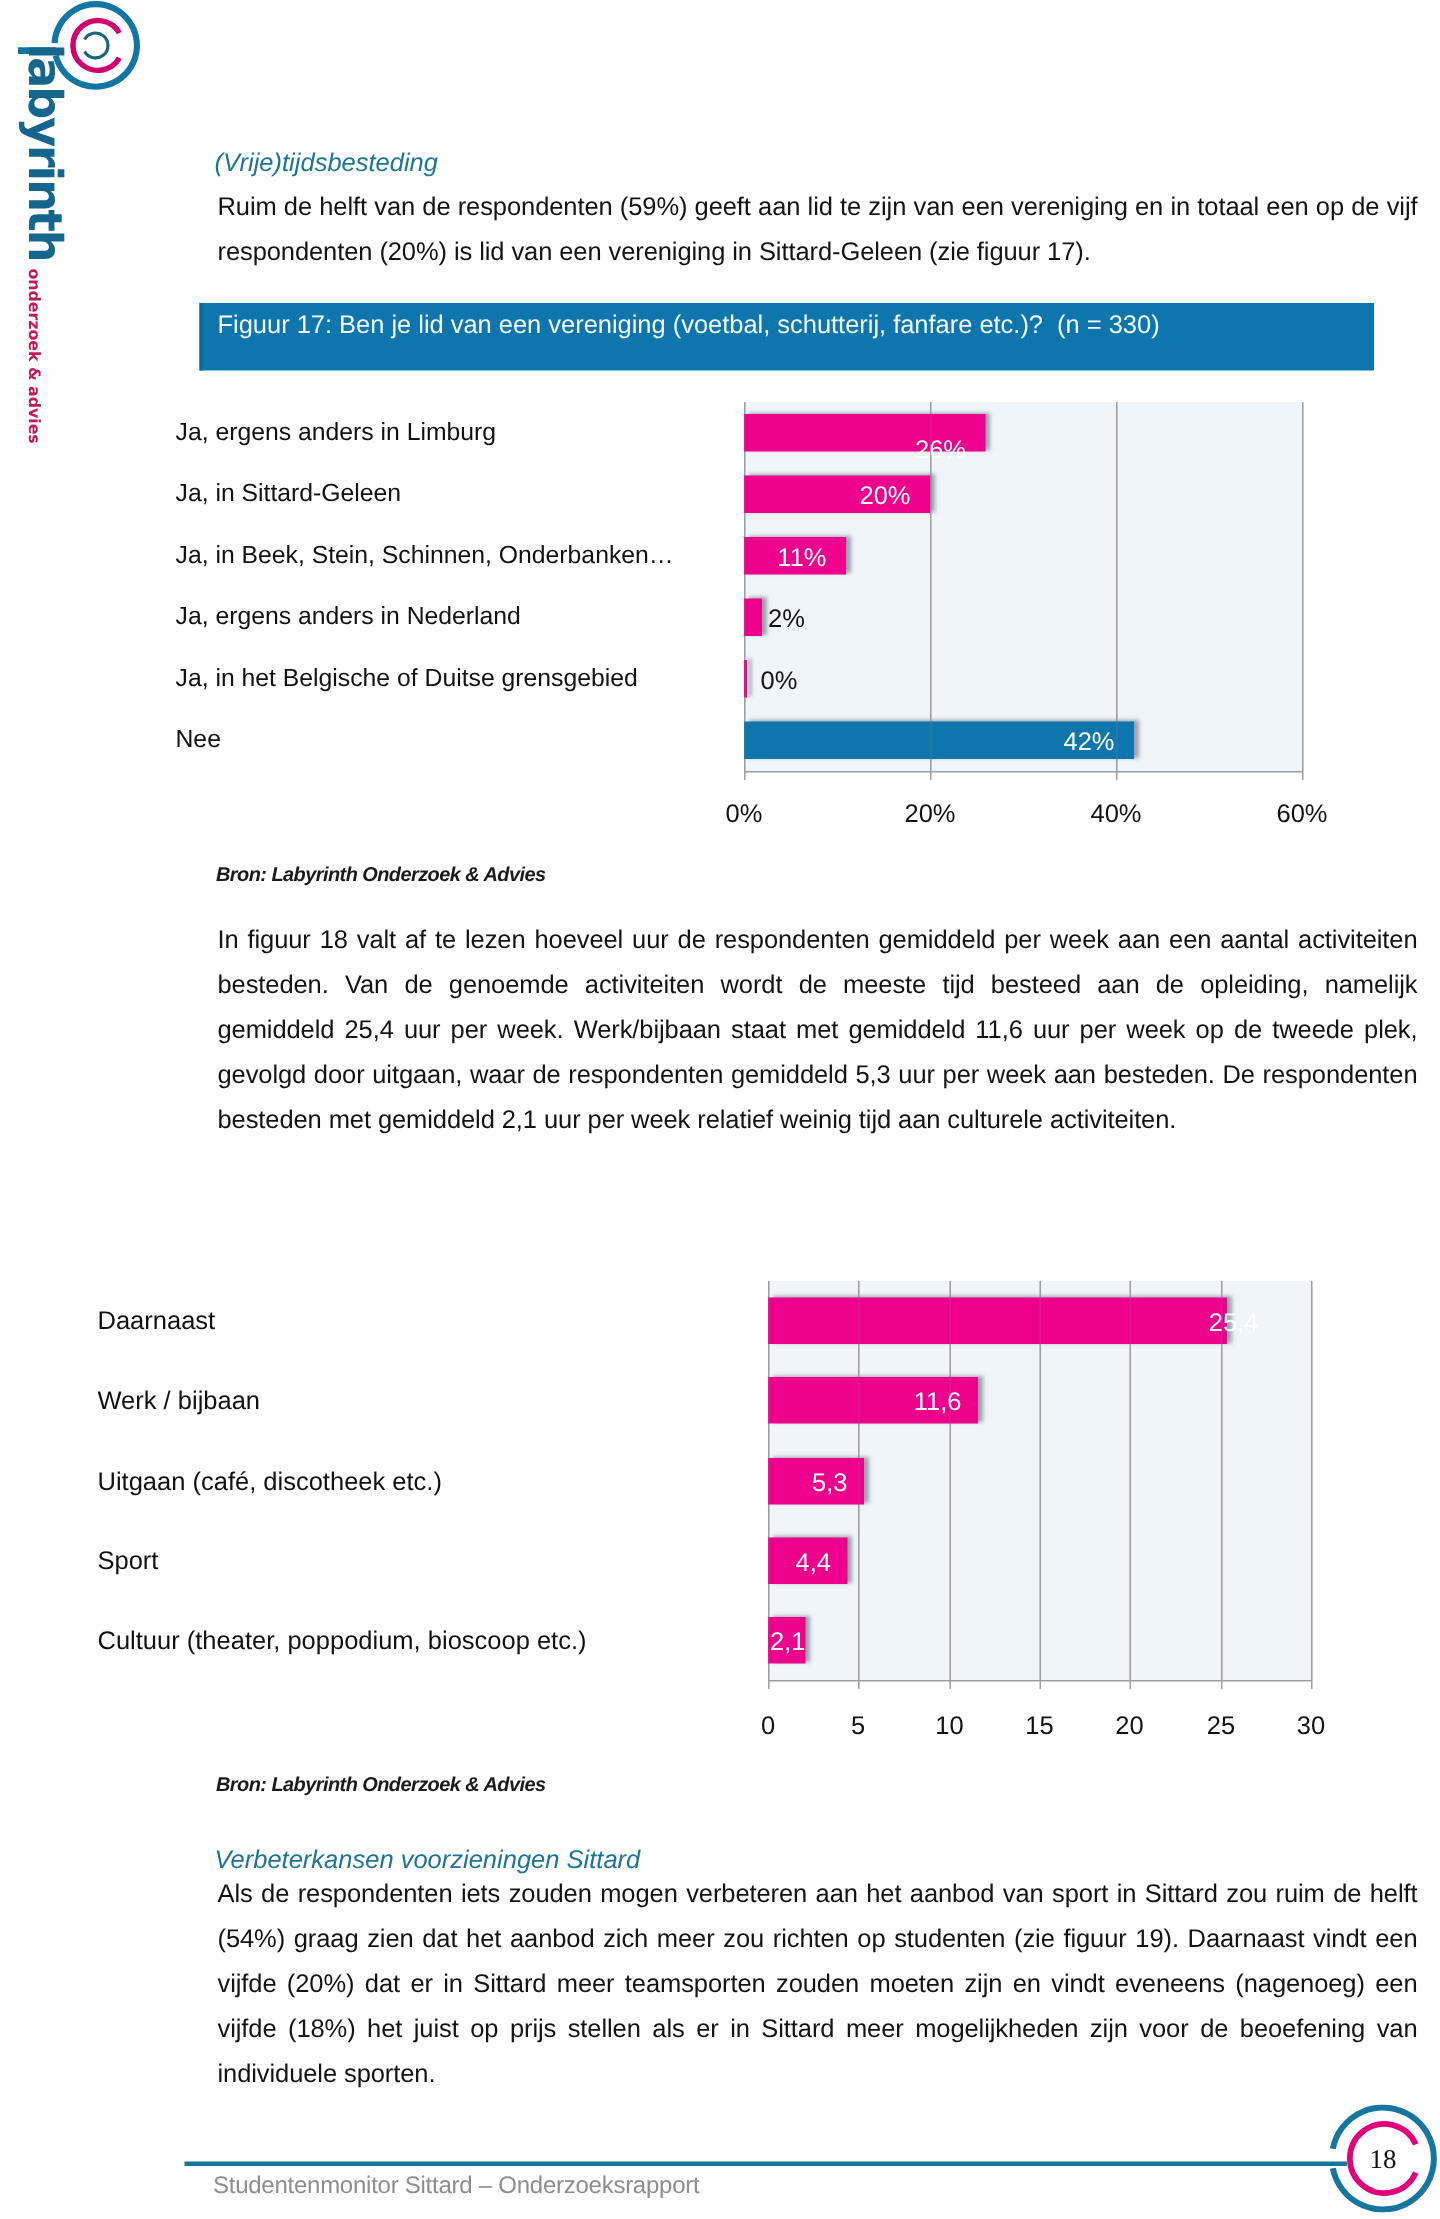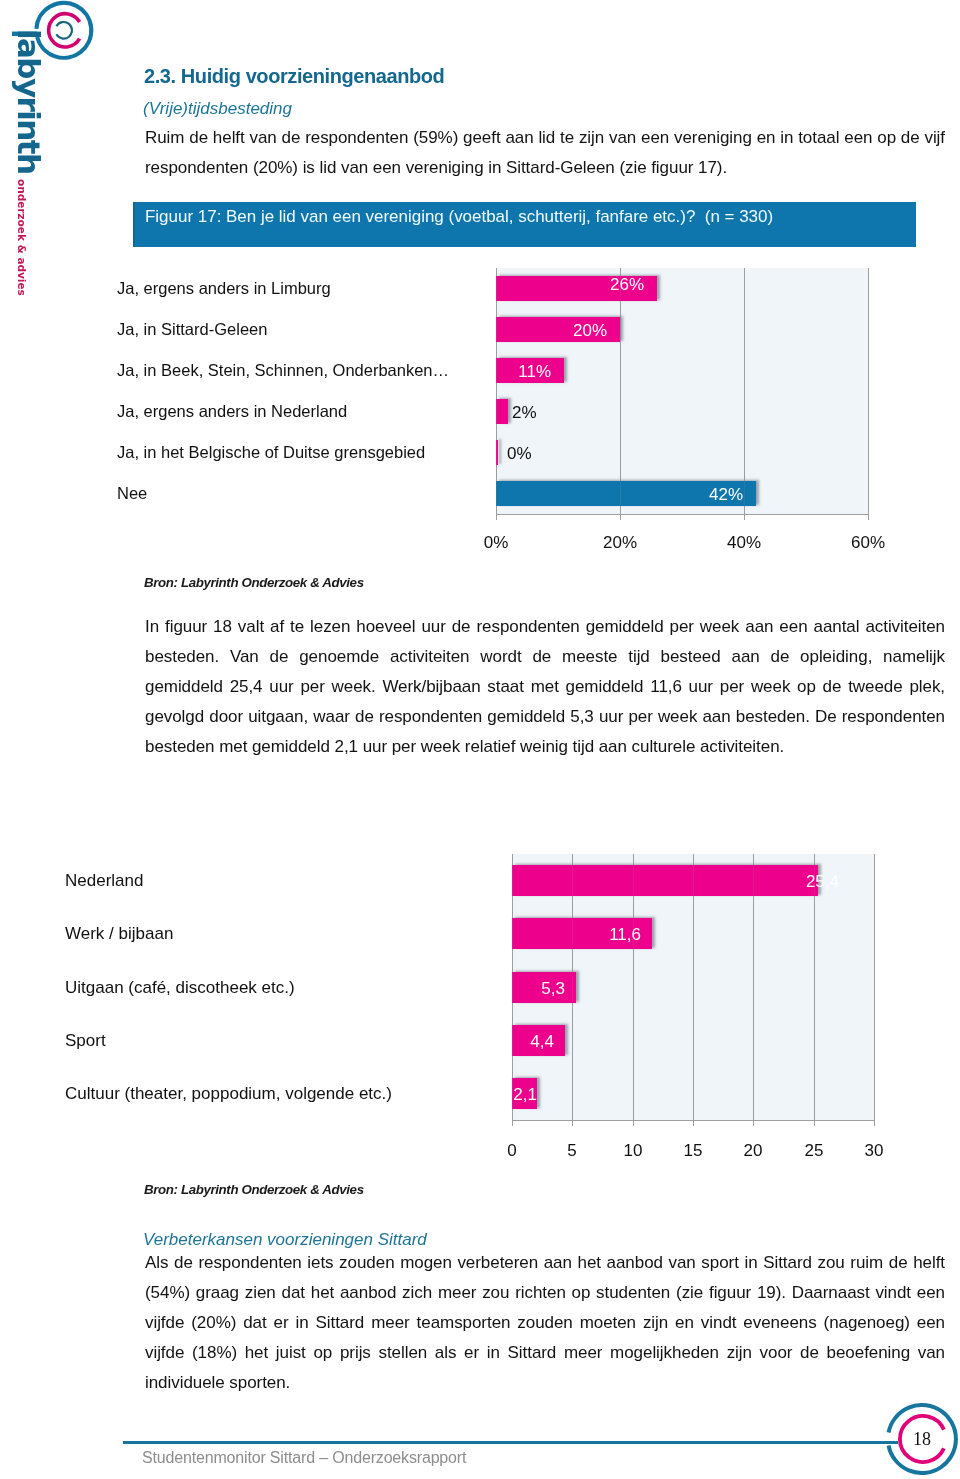--- a/index.html
+++ b/index.html
@@ -77,37 +77,36 @@
 
         <path d="M -22 33.8 L 3.1 33.8" stroke="#1276A4" stroke-width="4.5"></path>
       </g>
     </svg>
     <div class="logo-word">
       <div class="lw-main">labyrinth</div>
       <div class="lw-tag">onderzoek &amp; advies</div>
     </div>
   </div>
 
-  <div class="h2">2.3. Huidig voorzieningenaanbod</div>
   <div class="sub-it" style="top:99px;">(Vrije)tijdsbesteding</div>
   <div class="para" style="left:145px;top:123px;width:800px;">Ruim de helft van de respondenten (59%) geeft aan lid te zijn van een vereniging en in totaal een op de vijf respondenten (20%) is lid van een vereniging in Sittard-Geleen (zie figuur 17).</div>
 
   <div class="banner" style="left:133px;top:202px;width:781px;height:45px;">
     <span>Figuur 17: Ben je lid van een vereniging (voetbal, schutterij, fanfare etc.)?  (n = 330)</span>
   </div>
 
   <div class="chart" id="chart1" style="left: 0px; top: 0px; width: 960px; height: 0px;">
       <div class="plot" style="left: 496px; top: 268px; width: 372px; height: 246px; background: rgb(240, 245, 250);"></div>
       <div class="gridline" style="left: 496px; top: 268px; height: 252px; background: rgb(158, 158, 158);"></div>
       <div class="gridline" style="left: 620px; top: 268px; height: 252px; background: rgb(158, 158, 158);"></div>
       <div class="gridline" style="left: 744px; top: 268px; height: 252px; background: rgb(158, 158, 158);"></div>
       <div class="gridline" style="left: 868px; top: 268px; height: 252px; background: rgb(158, 158, 158);"></div>
       <div class="axisline" style="left: 496px; top: 514px; width: 372px; height: 1px; background: rgb(158, 158, 158);"></div>
       <div class="bar" style="left: 496px; top: 276px; width: 161px; height: 25px; background: rgb(236, 0, 140);"></div>
-      <div class="barlab-in" style="left: 496px; top: 275px; width: 148px; height: 20px; line-height: 20px;">26%</div>
+      <div class="barlab-in" style="left: 496px; top: 290px; width: 148px; height: 20px; line-height: 20px;">26%</div>
       <div class="catlab" style="left: 117px; top: 278px; width: 360px; height: 21px; line-height: 21px; font-size: 16.5px;">Ja, ergens anders in Limburg</div>
       <div class="bar" style="left: 496px; top: 317px; width: 124px; height: 25px; background: rgb(236, 0, 140);"></div>
       <div class="barlab-in" style="left: 496px; top: 320.5px; width: 111px; height: 20px; line-height: 20px;">20%</div>
       <div class="catlab" style="left: 117px; top: 319px; width: 360px; height: 21px; line-height: 21px; font-size: 16.5px;">Ja, in Sittard-Geleen</div>
       <div class="bar" style="left: 496px; top: 358px; width: 68px; height: 25px; background: rgb(236, 0, 140);"></div>
       <div class="barlab-in" style="left: 496px; top: 361.5px; width: 55px; height: 20px; line-height: 20px;">11%</div>
       <div class="catlab" style="left: 117px; top: 360px; width: 360px; height: 21px; line-height: 21px; font-size: 16.5px;">Ja, in Beek, Stein, Schinnen, Onderbanken…</div>
       <div class="bar" style="left: 496px; top: 399px; width: 12px; height: 25px; background: rgb(236, 0, 140);"></div>
       <div class="barlab-out" style="left: 512px; top: 402.5px; height: 20px; line-height: 20px;">2%</div>
       <div class="catlab" style="left: 117px; top: 401px; width: 360px; height: 21px; line-height: 21px; font-size: 16.5px;">Ja, ergens anders in Nederland</div>
@@ -136,33 +135,33 @@
       <div class="gridline" style="left: 512px; top: 854px; height: 272px; background: rgb(158, 158, 158);"></div>
       <div class="gridline" style="left: 572px; top: 854px; height: 272px; background: rgb(158, 158, 158);"></div>
       <div class="gridline" style="left: 633px; top: 854px; height: 272px; background: rgb(158, 158, 158);"></div>
       <div class="gridline" style="left: 693px; top: 854px; height: 272px; background: rgb(158, 158, 158);"></div>
       <div class="gridline" style="left: 753px; top: 854px; height: 272px; background: rgb(158, 158, 158);"></div>
       <div class="gridline" style="left: 814px; top: 854px; height: 272px; background: rgb(158, 158, 158);"></div>
       <div class="gridline" style="left: 874px; top: 854px; height: 272px; background: rgb(158, 158, 158);"></div>
       <div class="axisline" style="left: 512px; top: 1120px; width: 362px; height: 1px; background: rgb(158, 158, 158);"></div>
       <div class="bar" style="left: 512px; top: 865px; width: 306px; height: 31px; background: rgb(236, 0, 140);"></div>
       <div class="barlab-in" style="left: 512px; top: 871.5px; width: 295px; height: 20px; line-height: 20px; margin-left: 32px;">25,4</div>
-      <div class="catlab" style="left: 65px; top: 870px; width: 430px; height: 21px; line-height: 21px; font-size: 17px;">Nederland</div>
+      <div class="catlab" style="left: 65px; top: 870px; width: 430px; height: 21px; line-height: 21px; font-size: 17px;">Daarnaast</div>
       <div class="bar" style="left: 512px; top: 918px; width: 140px; height: 31px; background: rgb(236, 0, 140);"></div>
       <div class="barlab-in" style="left: 512px; top: 924.5px; width: 129px; height: 20px; line-height: 20px;">11,6</div>
       <div class="catlab" style="left: 65px; top: 923px; width: 430px; height: 21px; line-height: 21px; font-size: 17px;">Werk / bijbaan</div>
       <div class="bar" style="left: 512px; top: 972px; width: 64px; height: 31px; background: rgb(236, 0, 140);"></div>
       <div class="barlab-in" style="left: 512px; top: 978.5px; width: 53px; height: 20px; line-height: 20px;">5,3</div>
       <div class="catlab" style="left: 65px; top: 977px; width: 430px; height: 21px; line-height: 21px; font-size: 17px;">Uitgaan (café, discotheek etc.)</div>
       <div class="bar" style="left: 512px; top: 1025px; width: 53px; height: 31px; background: rgb(236, 0, 140);"></div>
       <div class="barlab-in" style="left: 512px; top: 1031.5px; width: 42px; height: 20px; line-height: 20px;">4,4</div>
       <div class="catlab" style="left: 65px; top: 1030px; width: 430px; height: 21px; line-height: 21px; font-size: 17px;">Sport</div>
       <div class="bar" style="left: 512px; top: 1078px; width: 25px; height: 31px; background: rgb(236, 0, 140);"></div>
       <div class="barlab-in" style="left: 512px; top: 1084.5px; width: 25px; height: 20px; line-height: 20px;">2,1</div>
-      <div class="catlab" style="left: 65px; top: 1083px; width: 430px; height: 21px; line-height: 21px; font-size: 17px;">Cultuur (theater, poppodium, volgende etc.)</div>
+      <div class="catlab" style="left: 65px; top: 1083px; width: 430px; height: 21px; line-height: 21px; font-size: 17px;">Cultuur (theater, poppodium, bioscoop etc.)</div>
       <div class="gridline gridline-over" style="left: 512px; top: 854px; height: 266px; background: rgb(158, 158, 158); opacity: 0.16;"></div>
       <div class="gridline gridline-over" style="left: 572px; top: 854px; height: 266px; background: rgb(158, 158, 158); opacity: 0.16;"></div>
       <div class="gridline gridline-over" style="left: 633px; top: 854px; height: 266px; background: rgb(158, 158, 158); opacity: 0.16;"></div>
       <div class="gridline gridline-over" style="left: 693px; top: 854px; height: 266px; background: rgb(158, 158, 158); opacity: 0.16;"></div>
       <div class="gridline gridline-over" style="left: 753px; top: 854px; height: 266px; background: rgb(158, 158, 158); opacity: 0.16;"></div>
       <div class="gridline gridline-over" style="left: 814px; top: 854px; height: 266px; background: rgb(158, 158, 158); opacity: 0.16;"></div>
       <div class="gridline gridline-over" style="left: 874px; top: 854px; height: 266px; background: rgb(158, 158, 158); opacity: 0.16;"></div>
       <div class="ticklab" style="left: 472px; top: 1141px; width: 80px;">0</div>
       <div class="ticklab" style="left: 532px; top: 1141px; width: 80px;">5</div>
       <div class="ticklab" style="left: 593px; top: 1141px; width: 80px;">10</div>

